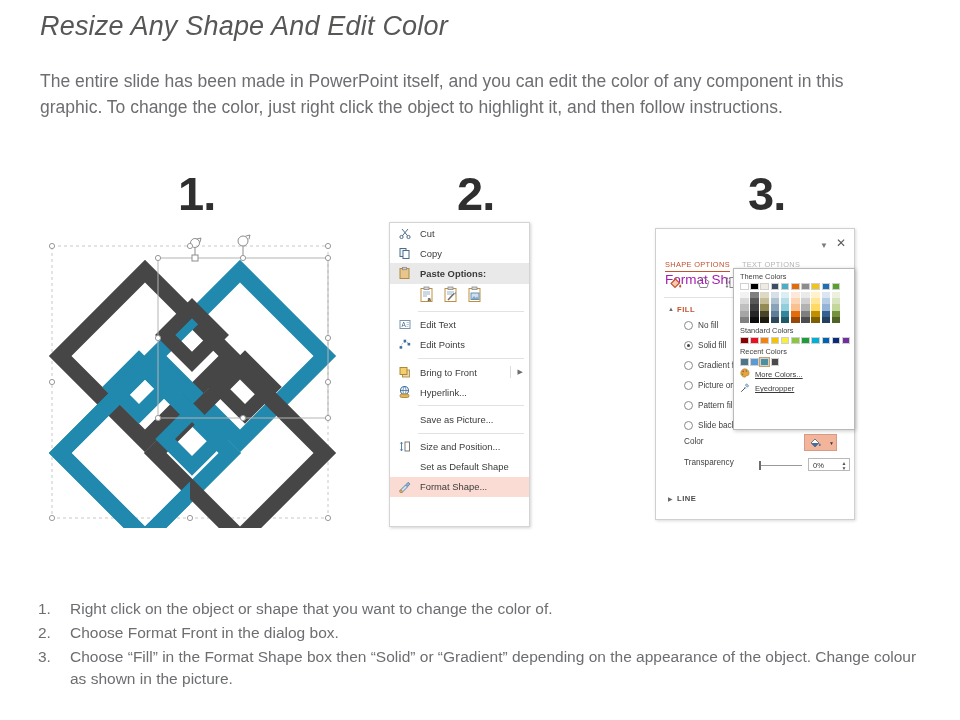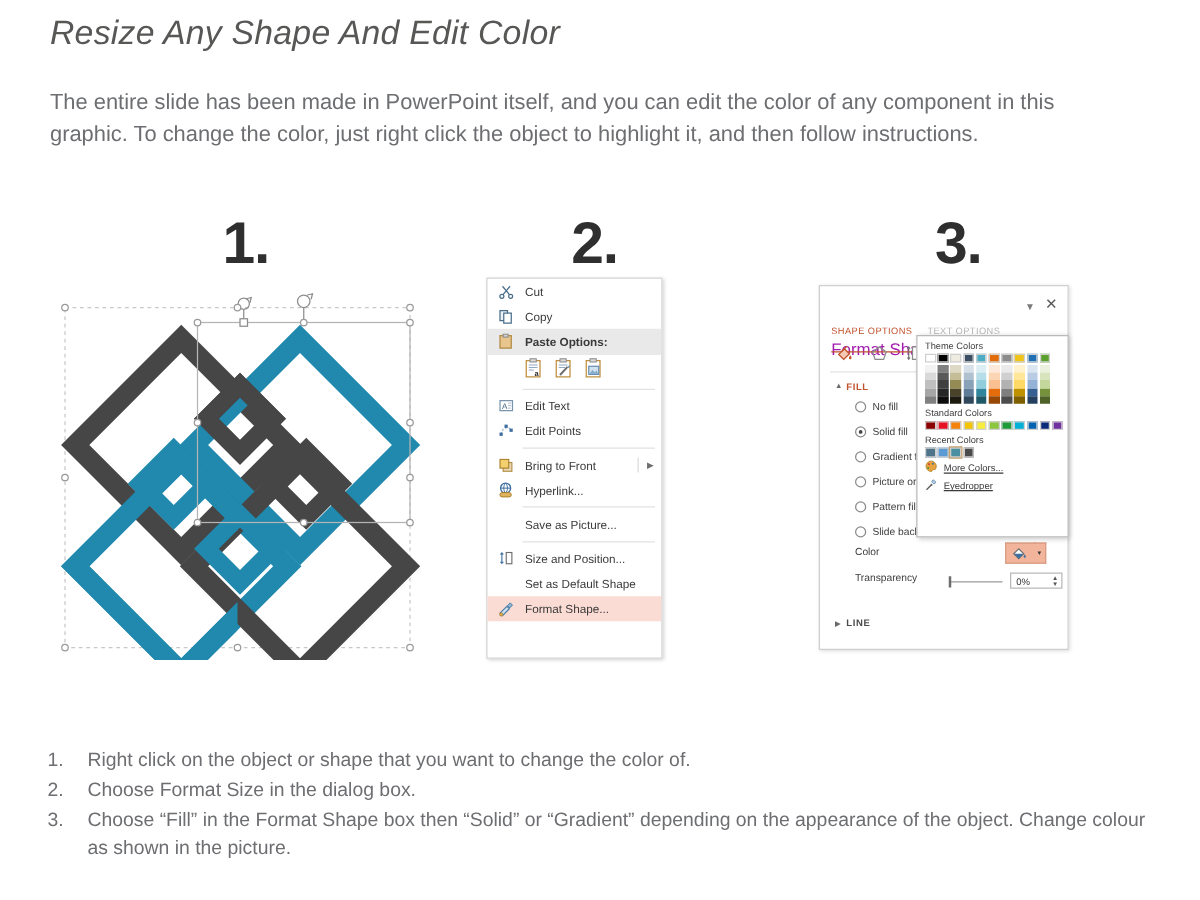--- a/index.html
+++ b/index.html
@@ -59,21 +59,21 @@
   
   .fpane{
     position:absolute;left:655px;top:228px;width:198px;height:290px;
     background:#ffffff;border:1px solid #cfcfcf;
     box-shadow:1px 1px 3px rgba(0,0,0,.15);
   }
   .fp-title{position:absolute;left:9px;top:7px;font-size:13.5px;color:#a21caf;margin-top:36px;}
   .fp-chev{position:absolute;right:26px;top:12px;font-size:8px;color:#7b7b7b;cursor:pointer;}
   .fp-close{position:absolute;right:8px;top:8px;font-size:12px;color:#5a5a5a;cursor:pointer;line-height:1;}
   .fp-tabs{position:absolute;left:9px;top:31px;display:flex;gap:12px;font-size:7.4px;letter-spacing:.35px;}
-  .fp-tab{color:#b5b5b5;padding-bottom:12px;}
+  .fp-tab{color:#b5b5b5;padding-bottom:2px;}
   .fp-tab.on{color:#c0522c;border-bottom:1.5px solid #c0522c;}
   .fp-icons{position:absolute;left:12px;top:46px;display:flex;gap:13px;align-items:center;}
   .fp-sep{position:absolute;left:8px;top:68px;width:182px;height:1px;background:#e3e3e3;}
   .fp-sec{position:absolute;font-size:7.6px;font-weight:bold;color:#c0522c;letter-spacing:.5px;}
   #fill-sec{left:21px;top:76px;}
   #line-sec{left:21px;top:265px;color:#4a4a4a;}
   .tri{position:absolute;font-size:6px;color:#6a6a6a;}
   #fill-tri{left:12px;top:77px;}
   #line-tri{left:12px;top:266px;}
   .radiorow{position:absolute;left:28px;font-size:8.2px;color:#404040;display:flex;align-items:center;gap:5px;}
@@ -576,21 +576,21 @@
     </div>
   </div>
 
   <div class="blist">
     <div class="bitem">
       <span class="bnum">1.</span>
       <span class="btxt">Right click on the object or shape that you want to change the color of.</span>
     </div>
     <div class="bitem">
       <span class="bnum">2.</span>
-      <span class="btxt">Choose Format Size in the dialog box.</span>
+      <span class="btxt">Choose Format Front in the dialog box.</span>
     </div>
     <div class="bitem">
       <span class="bnum">3.</span>
       <span class="btxt">Choose “Fill” in the Format Shape box then “Solid” or “Gradient” depending on the appearance of the object. Change colour as shown in the picture.</span>
     </div>
   </div>
 
 </div>
 
 </body></html>

